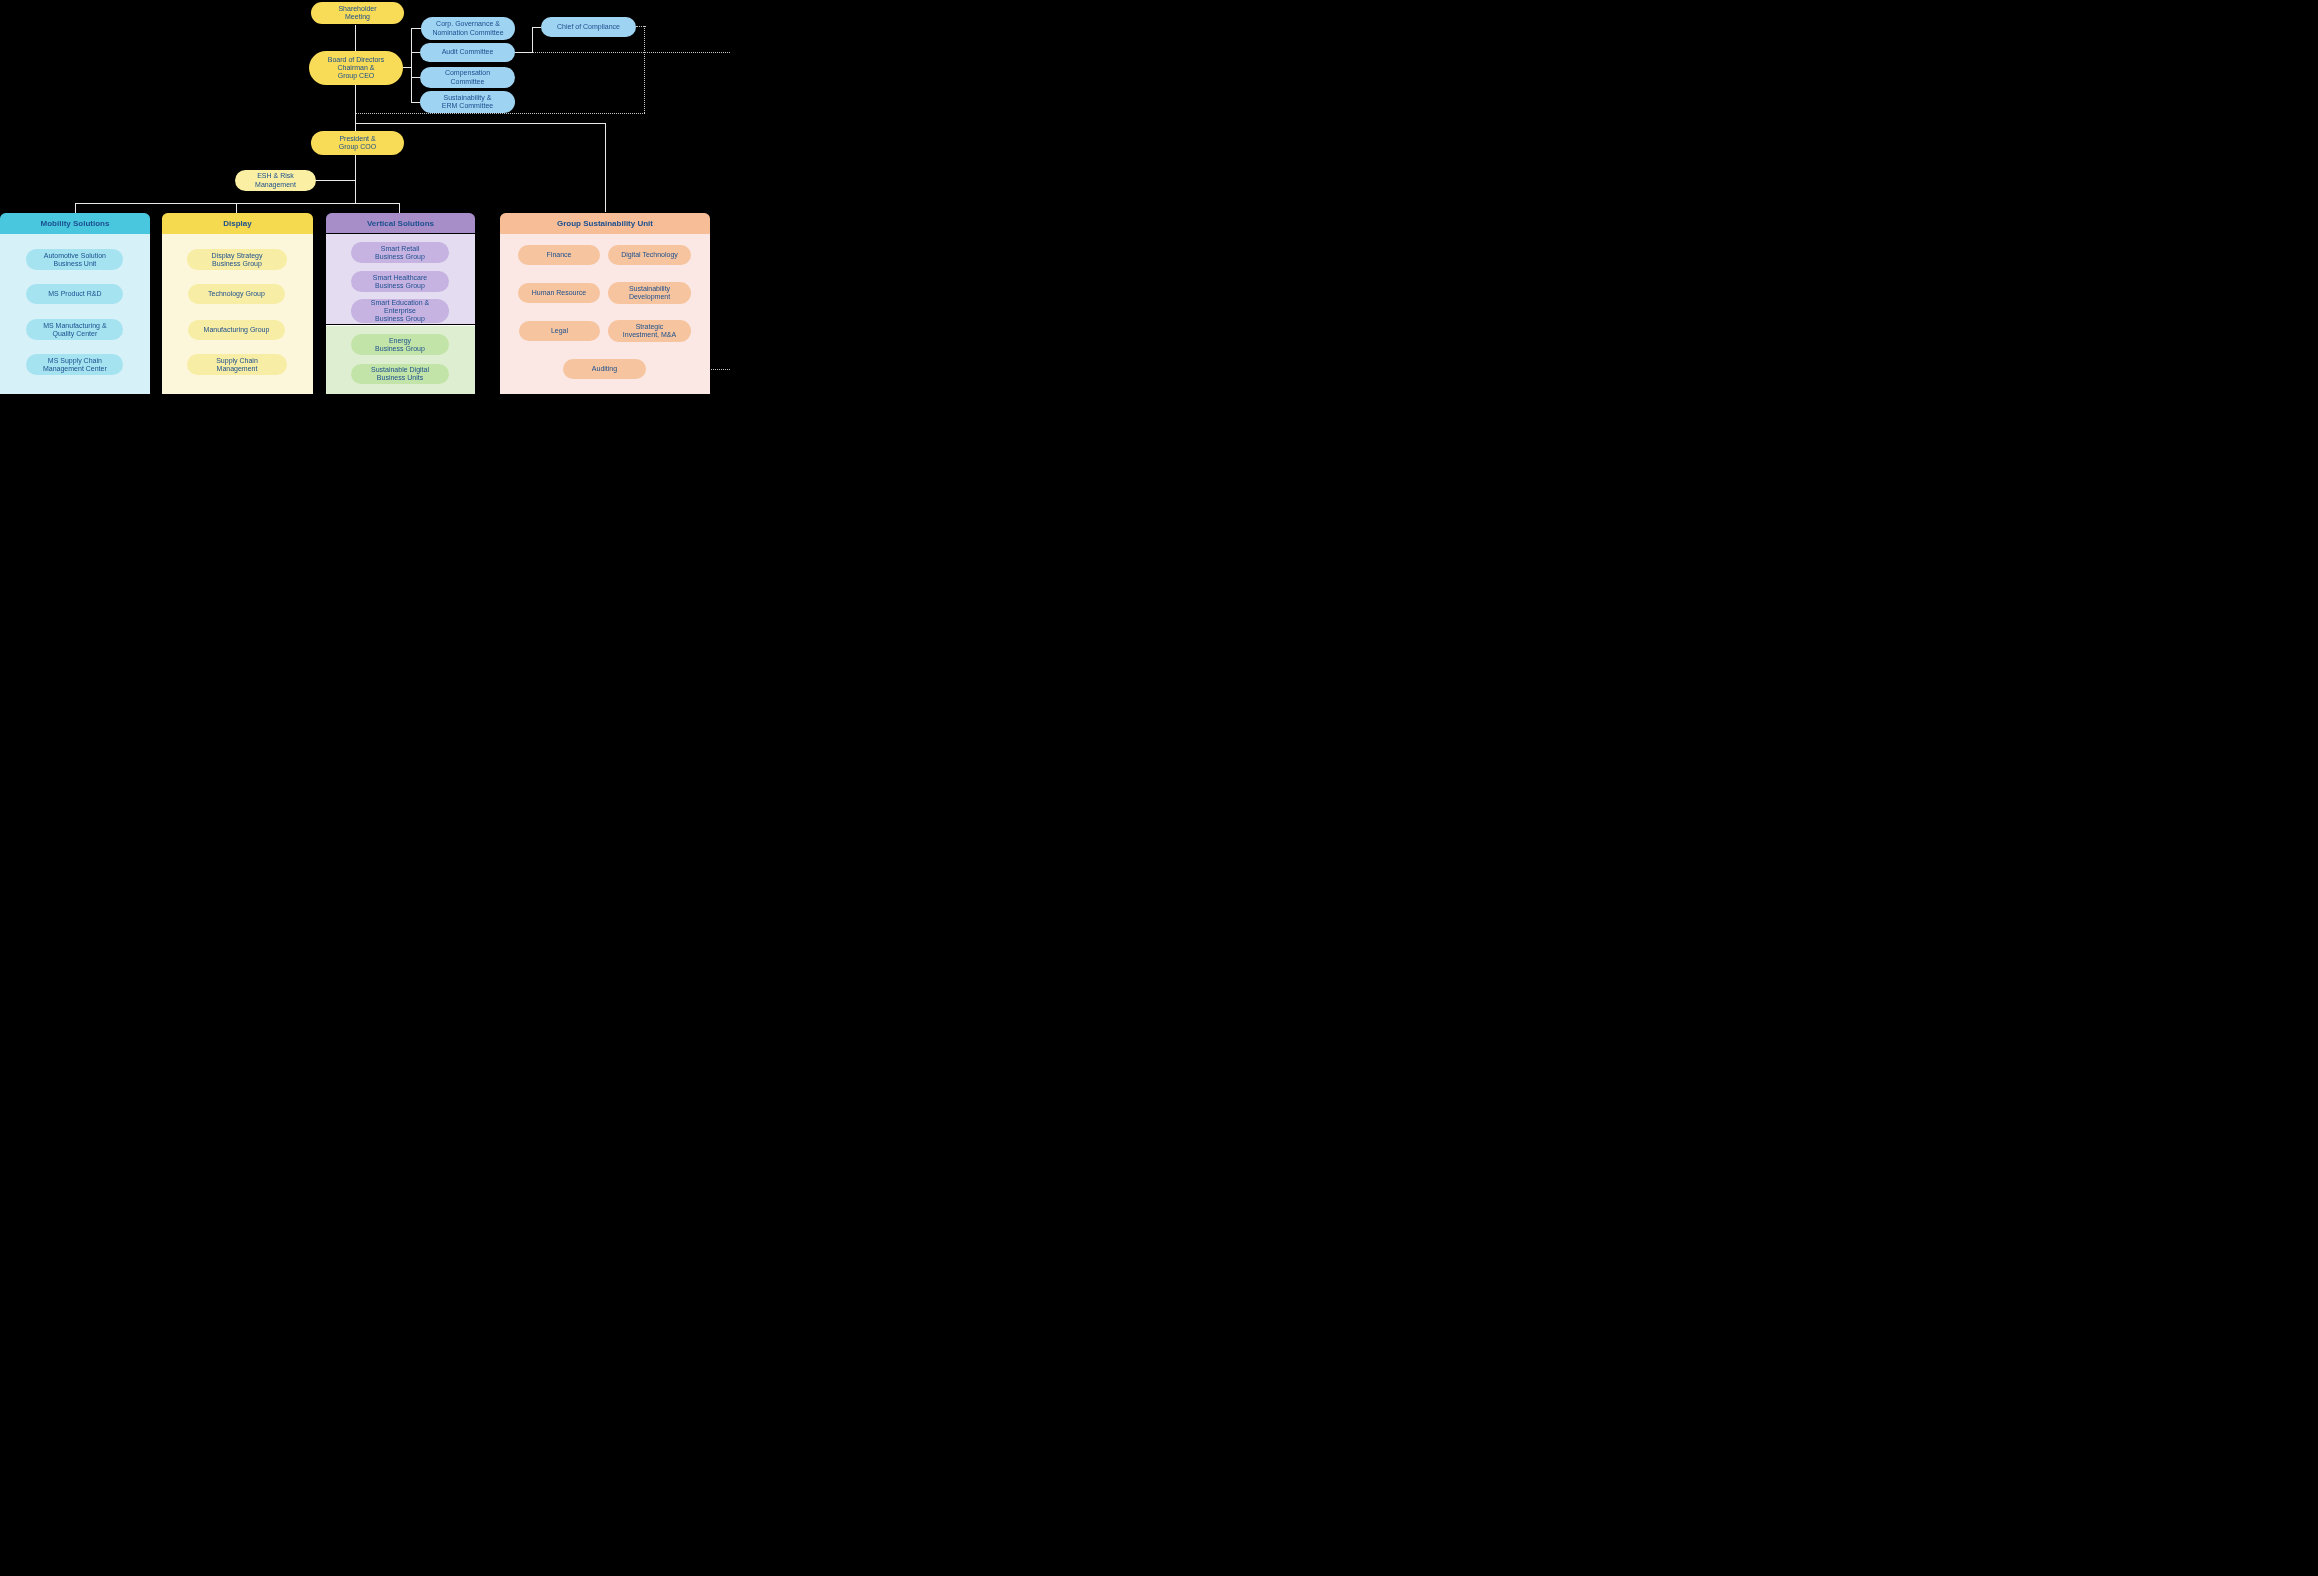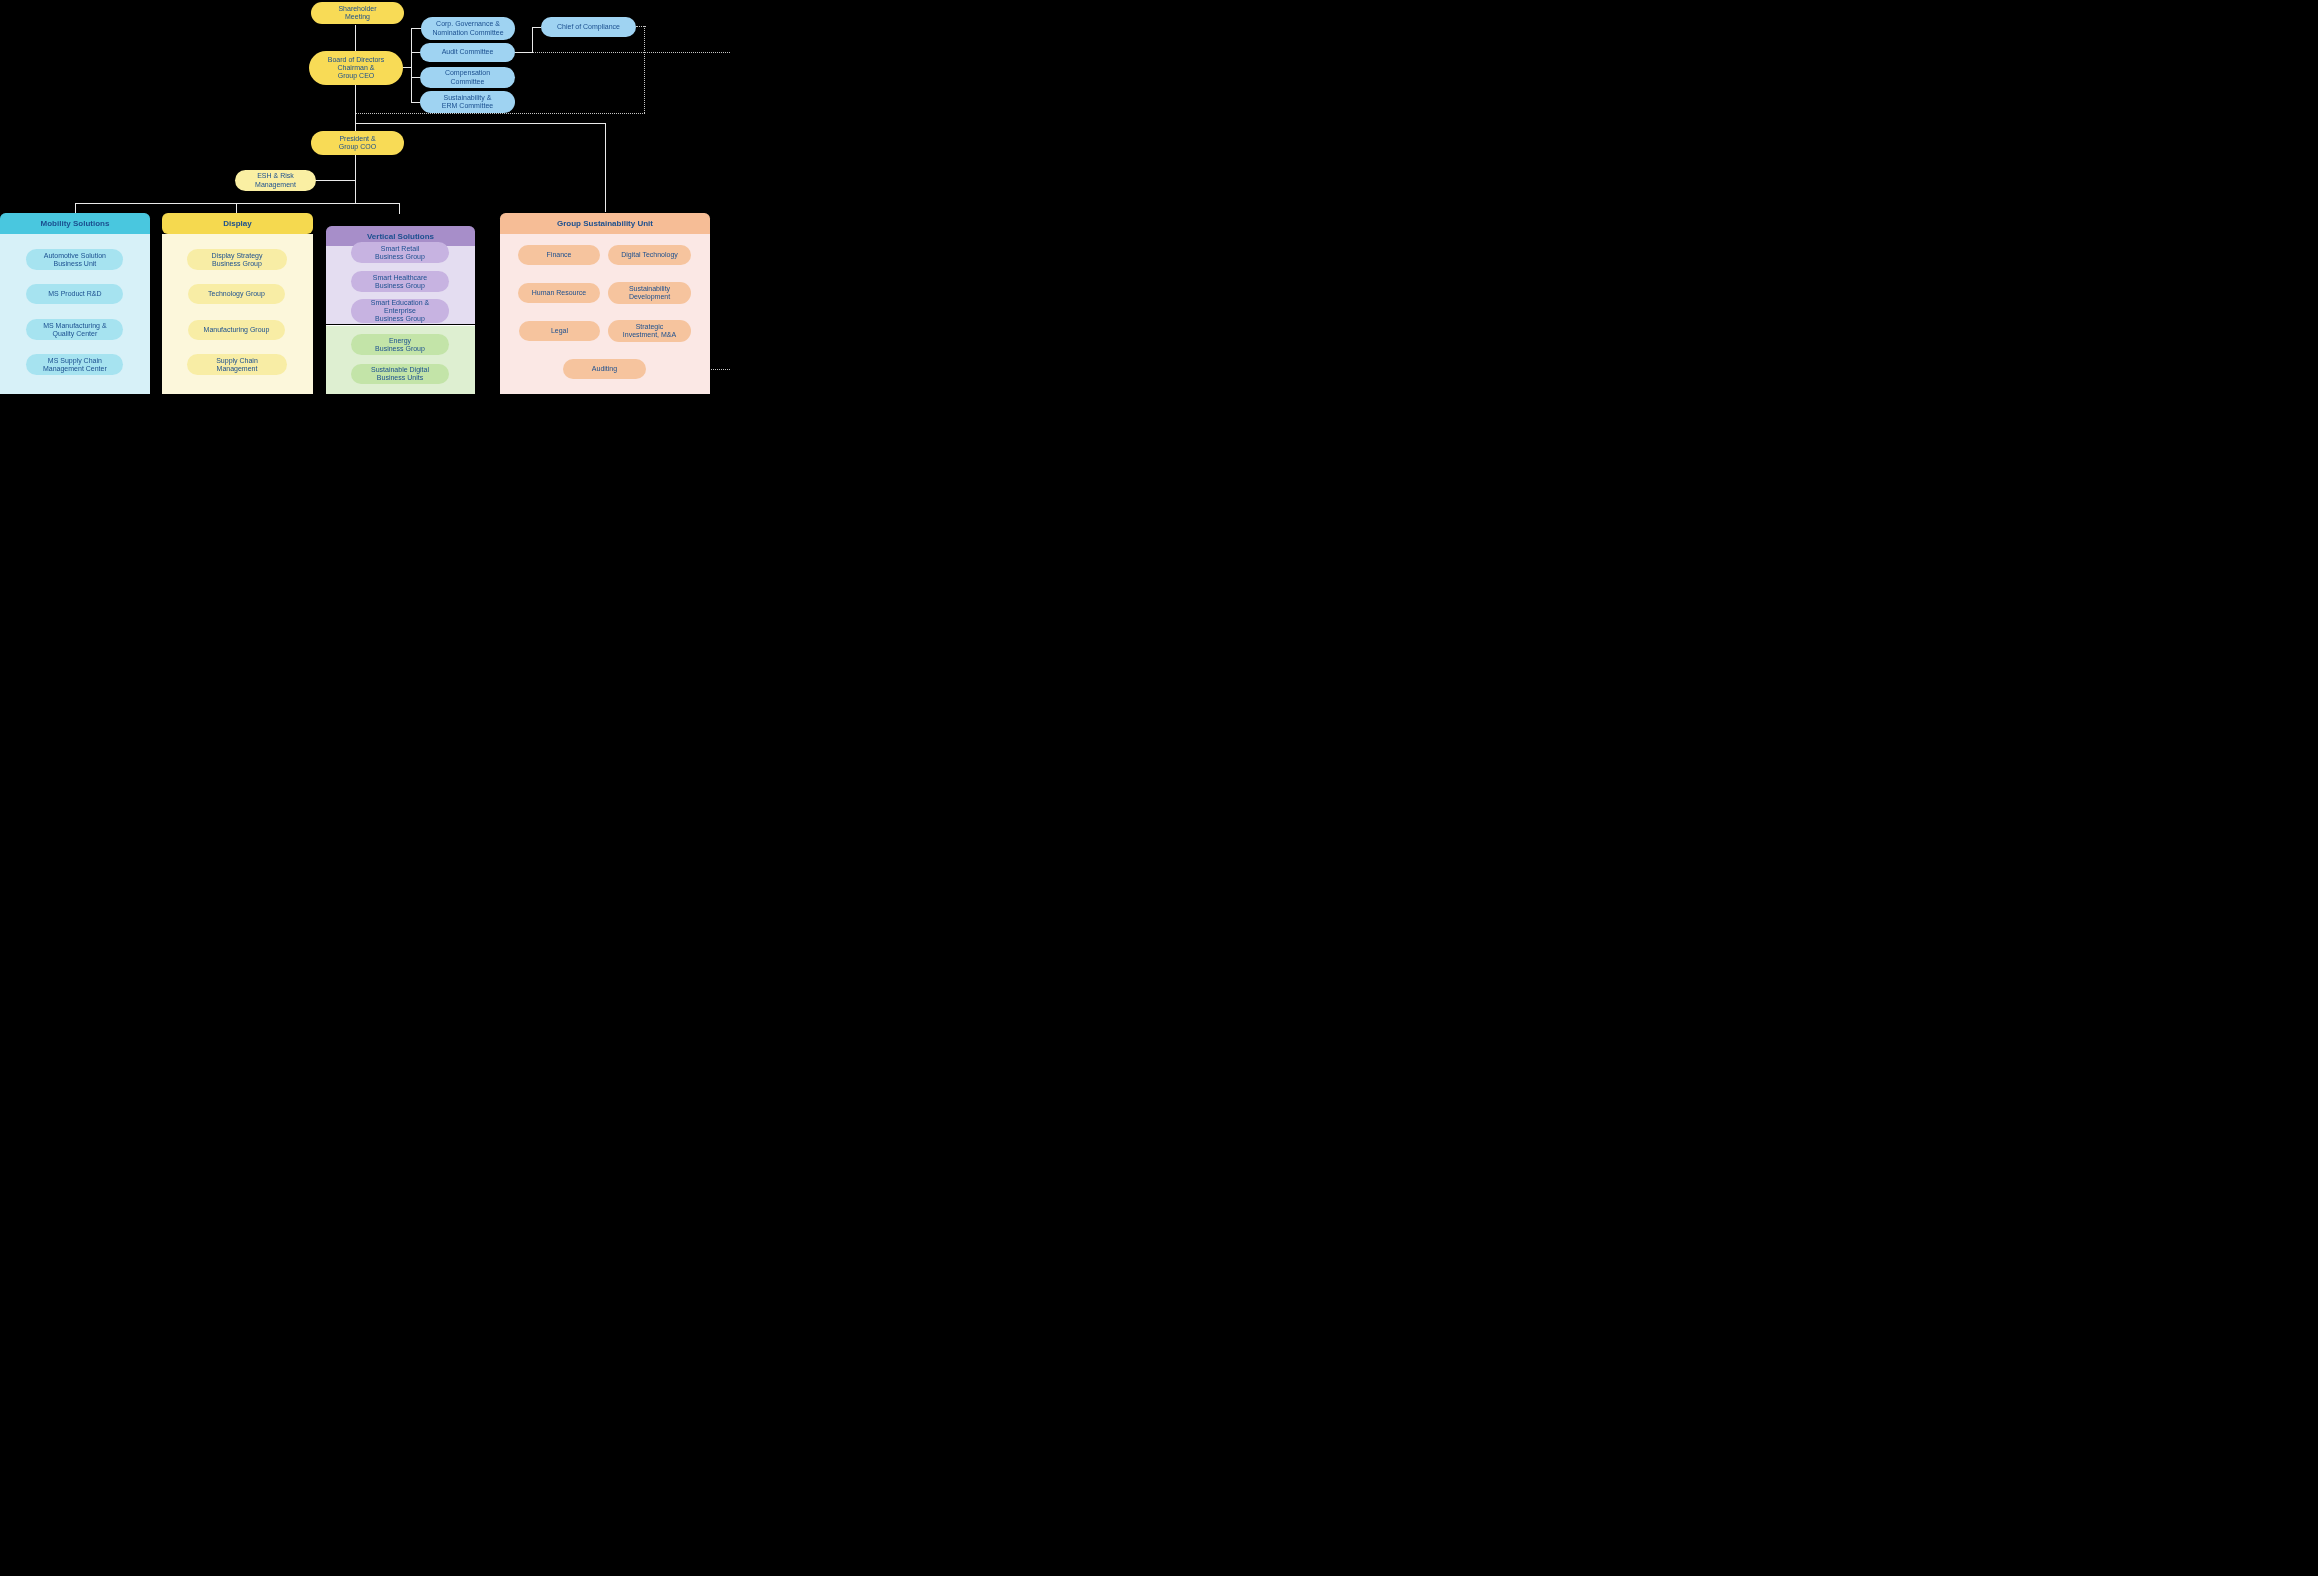--- a/index.html
+++ b/index.html
@@ -85,32 +85,32 @@
   <div class="hdr mob-h" style="left:0;top:213px;width:150px;height:21.3px;">Mobility Solutions</div>
   <div class="pill mob-p" style="left:26.4px;top:249px;width:97px;height:21.3px;">Automotive Solution
 Business Unit</div>
   <div class="pill mob-p" style="left:26.4px;top:284px;width:97px;height:20.4px;">MS Product R&amp;D</div>
   <div class="pill mob-p" style="left:26.4px;top:319px;width:97px;height:21.3px;">MS Manufacturing &amp;
 Quality Center</div>
   <div class="pill mob-p" style="left:26.4px;top:354px;width:97px;height:21.3px;">MS Supply Chain
 Management Center</div>
 
   <div class="colbody dis-b" style="left:162px;top:234px;width:151px;height:160px;"></div>
-  <div class="hdr dis-h" style="left:162px;top:213px;width:151px;height:21.3px;border-radius:6px;">Display</div>
+  <div class="hdr dis-h" style="left:162px;top:213px;width:151px;height:21.3px;">Display</div>
   <div class="pill dis-p" style="left:187px;top:249px;width:100px;height:21.3px;">Display Strategy
 Business Group</div>
   <div class="pill dis-p" style="left:188px;top:284px;width:97px;height:20px;">Technology Group</div>
   <div class="pill dis-p" style="left:188px;top:320px;width:97px;height:20px;">Manufacturing Group</div>
   <div class="pill dis-p" style="left:187px;top:354px;width:100px;height:21.3px;">Supply Chain
 Management</div>
 
   <div class="colbody ver-b" style="left:326px;top:234px;width:149px;height:90px;"></div>
   <div class="colbody grn-b" style="left:326px;top:326px;width:149px;height:69px;"></div>
   <div class="divider" style="left:326px;top:325px;width:149px;height:0.9px;"></div>
-  <div class="hdr ver-h" style="left:326px;top:226px;width:149px;height:20px;">Vertical Solutions</div>
+  <div class="hdr ver-h" style="left:326px;top:213px;width:149px;height:20px;">Vertical Solutions</div>
   <div class="pill ver-p" style="left:351px;top:242px;width:98px;height:21.3px;">Smart Retail
 Business Group</div>
   <div class="pill ver-p" style="left:351px;top:271px;width:98px;height:21.3px;">Smart Healthcare
 Business Group</div>
   <div class="pill ver-p" style="left:351px;top:299px;width:98px;height:24px;">Smart Education &amp;
 Enterprise
 Business Group</div>
   <div class="pill grn-p" style="left:351px;top:334px;width:98px;height:21.3px;">Energy
 Business Group</div>
   <div class="pill grn-p" style="left:351px;top:364px;width:98px;height:20.4px;">Sustainable Digital

